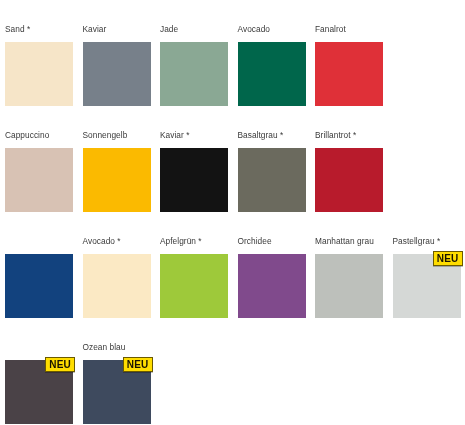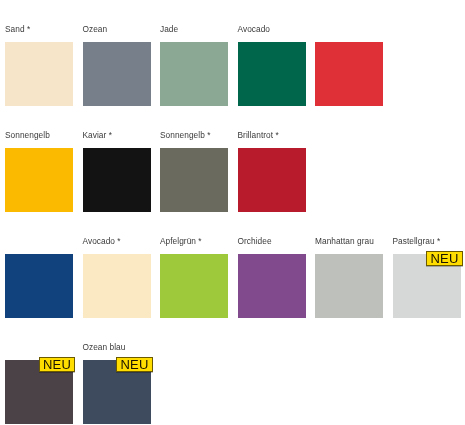--- a/index.html
+++ b/index.html
@@ -55,78 +55,85 @@
     display: block;
   }
   .neu-badge {
     position: absolute;
     top: -3px;
     right: -2px;
     background: #ffdd00;
     border: 1px solid #6b5a00;
     color: #1a1400;
     font-family: "Liberation Sans", sans-serif;
-    font-size: 13px;
-    font-weight: normal;
+    font-size: 10px;
+    font-weight: bold;
     line-height: 11px;
     padding: 1px 3px 1px 3px;
     letter-spacing: 0.2px;
     box-shadow: 0 1px 0 rgba(0,0,0,0.25);
   }
 </style>
 </head>
 <body>
 
 <div id="palette">
     <div class="swatch-row">
       <div class="swatch-cell">
         <div class="swatch-label">Sand *</div>
         <div class="swatch-chip-wrap">
           <div class="swatch-chip" style="background: rgb(246, 229, 200);"></div>
         </div>
       </div>
       <div class="swatch-cell">
-        <div class="swatch-label">Ozean</div>
+        <div class="swatch-label">Kaviar</div>
         <div class="swatch-chip-wrap">
           <div class="swatch-chip" style="background: rgb(119, 128, 138);"></div>
         </div>
       </div>
       <div class="swatch-cell">
         <div class="swatch-label">Jade</div>
         <div class="swatch-chip-wrap">
           <div class="swatch-chip" style="background: rgb(138, 168, 148);"></div>
         </div>
       </div>
       <div class="swatch-cell">
         <div class="swatch-label">Avocado</div>
         <div class="swatch-chip-wrap">
           <div class="swatch-chip" style="background: rgb(0, 102, 75);"></div>
         </div>
       </div>
       <div class="swatch-cell">
+        <div class="swatch-label">Fanalrot</div>
         <div class="swatch-chip-wrap">
           <div class="swatch-chip" style="background: rgb(223, 48, 56);"></div>
         </div>
       </div>
     </div>
     <div class="swatch-row">
+      <div class="swatch-cell">
+        <div class="swatch-label">Cappuccino</div>
+        <div class="swatch-chip-wrap">
+          <div class="swatch-chip" style="background: rgb(216, 194, 180);"></div>
+        </div>
+      </div>
       <div class="swatch-cell">
         <div class="swatch-label">Sonnengelb</div>
         <div class="swatch-chip-wrap">
           <div class="swatch-chip" style="background: rgb(251, 186, 0);"></div>
         </div>
       </div>
       <div class="swatch-cell">
         <div class="swatch-label">Kaviar *</div>
         <div class="swatch-chip-wrap">
           <div class="swatch-chip" style="background: rgb(19, 19, 19);"></div>
         </div>
       </div>
       <div class="swatch-cell">
-        <div class="swatch-label">Sonnengelb *</div>
+        <div class="swatch-label">Basaltgrau *</div>
         <div class="swatch-chip-wrap">
           <div class="swatch-chip" style="background: rgb(107, 106, 94);"></div>
         </div>
       </div>
       <div class="swatch-cell">
         <div class="swatch-label">Brillantrot *</div>
         <div class="swatch-chip-wrap">
           <div class="swatch-chip" style="background: rgb(184, 27, 44);"></div>
         </div>
       </div>

